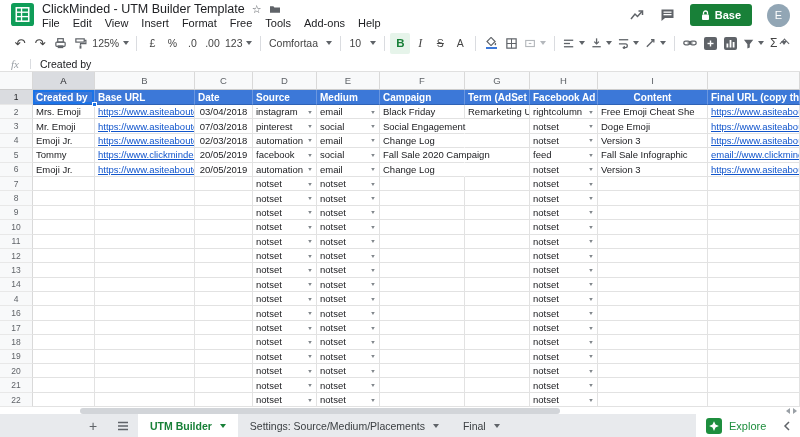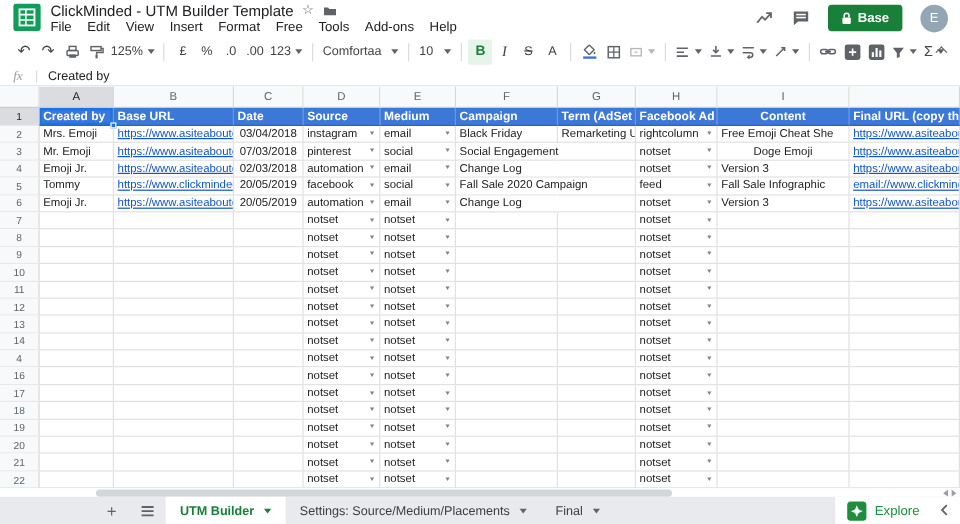--- a/index.html
+++ b/index.html
@@ -408,21 +408,21 @@
       <div class="cell ovf" style="width: 85px;">
         <span>Social Engagement</span>
       </div>
       <div class="cell" style="width: 65px;">
         <span></span>
       </div>
       <div class="cell" style="width: 68px;">
         <span>notset</span>
         <span class="dd">▼</span>
       </div>
-      <div class="cell" style="width: 110px; justify-content: center;">
+      <div class="cell" style="width: 110px;">
         <span>Doge Emoji</span>
       </div>
       <div class="cell link" style="width: 92px;">
         <span>https://www.asiteabou</span>
       </div>
     </div>
     <div class="row">
       <div class="gutter">4</div>
       <div class="cell" style="width: 62px;">
         <span>Emoji Jr.</span>

